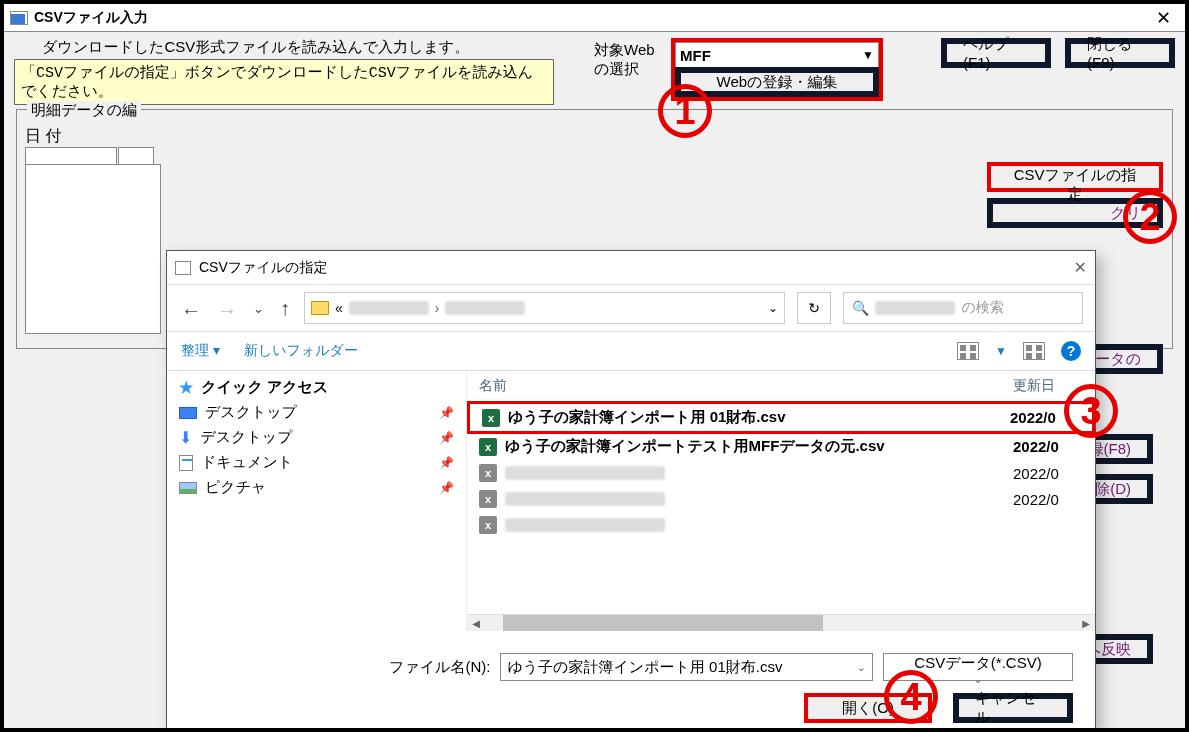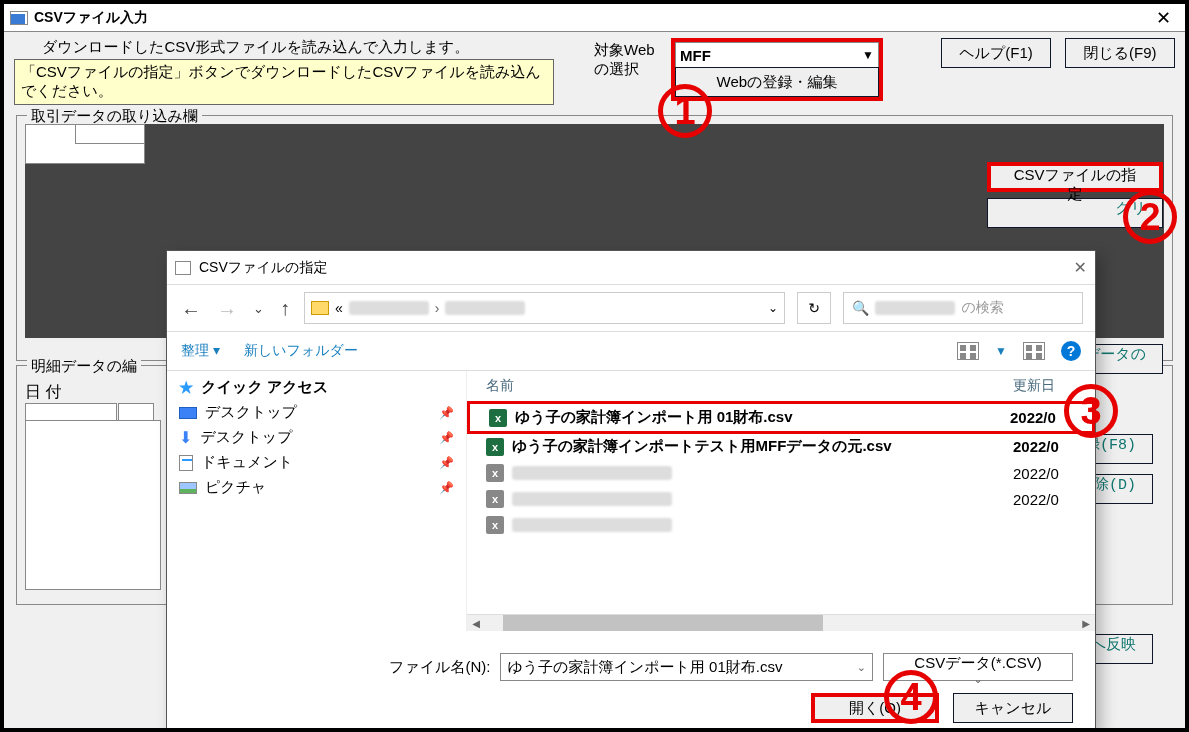--- a/index.html
+++ b/index.html
@@ -6,49 +6,49 @@
   body { margin: 0; background: #f0f0f0; font-size: 14px; color: #000; }
   .outer-container { position: relative; width: 1189px; height: 732px; border: 4px solid #000; background: #f0f0f0; overflow: hidden; }
   .titlebar { display: flex; align-items: center; height: 28px; padding: 0 6px; background: #fff; border-bottom: 1px solid #888; }
   .titlebar .icon { width: 18px; height: 14px; margin-right: 6px; background: linear-gradient(#3a7bd5,#3a7bd5) 0 2px/14px 10px no-repeat, #fff; border: 1px solid #888; }
   .titlebar .title { font-weight: bold; }
   .titlebar .close { margin-left: auto; font-size: 18px; padding: 0 8px; cursor: default; }
 
   .subtitle-row { padding: 6px 10px 0 10px; display: flex; align-items: flex-start; gap: 40px; }
   .subtitle-left { flex: 0 0 540px; }
   .desc-line1 { font-size: 15px; margin-left: 28px; }
-  .instruction-box { margin-top: 2px; background: #ffffcc; border: 1px solid #666; padding: 3px 6px; font-size: 15px; display: inline-block; }
+  .instruction-box { margin-top: 2px; background: #ffffcc; border: 1px solid #666; padding: 3px 6px; font-size: 15px; display: inline-block; font-family: Liberation Mono, monospace; }
 
   .web-select-area { display: flex; align-items: flex-start; gap: 5px; }
   .web-select-label { font-size: 15px; padding-top: 3px; }
   .web-select-box {
     border: 4px solid #e60000; padding: 0; display: flex; flex-direction: column; align-items: stretch;
   }
   .dropdown { width: 204px; height: 26px; border: 1px solid #888; background: #fff; display: flex; align-items: center; justify-content: space-between; padding: 0 4px; font-weight: bold; font-size: 15px; }
   .dropdown .arrow { font-size: 12px; }
-  .btn { border: 1px solid #0f172a; background: #efefef; height: 30px; display: inline-flex; align-items: center; justify-content: center; padding: 0 16px; font-size: 15px; cursor: default; }
+  .btn { border: 6px solid #0f172a; background: #efefef; height: 30px; display: inline-flex; align-items: center; justify-content: center; padding: 0 16px; font-size: 15px; cursor: default; }
   .web-edit-btn { width: 204px; margin-top: -1px; }
 
   .header-buttons { display: flex; gap: 14px; margin-left: 18px; }
   .header-buttons .btn { width: 110px; }
 
   
   .callout { position: absolute; width: 54px; height: 54px; border: 5px solid #e60000; border-radius: 50%; color: #e60000; font-weight: bold; font-size: 38px; display: flex; align-items: center; justify-content: center; background: transparent; z-index: 500; }
 
   
   .group { border: 1px solid #888; margin: 10px 12px 4px 12px; padding: 8px; position: relative; }
   .group > .legend { position: absolute; top: -9px; left: 10px; background: #f0f0f0; padding: 0 4px; font-size: 15px; }
   .grid-stub { background: #444; height: 214px; position: relative; }
   .grid-stub .corner { position:absolute; top:0; left:0; height: 40px; width:120px; background:#fff; border:1px solid #888; }
   .grid-stub .in-corner { position:absolute; top:0; left:50px; height:20px; width:70px; background:#fff; border:1px solid #888; }
 
   .right-panel { position:absolute; top: 158px; right: 18px; width: 180px; text-align: center; z-index: 50;}
   .right-panel .btn { width: 176px; margin-bottom: 6px; display:block; }
   .csv-btn { border: 4px solid #e60000; font-size:15px; }
-  .disabled { color:#0f766e;font-family:Liberation Mono, monospace; }
+  .disabled { color:#701a75; }
 
   .detail-group { border:1px solid #888; margin: 4px 12px 4px 12px; padding: 8px; position:relative; height: 240px;}
   .detail-group .legend { position:absolute; top:-9px; left:10px; background:#f0f0f0; padding:0 4px; font-size:15px; }
   .date-hdr { margin-top: 8px; font-size:16px; }
   .date-boxes { display:flex; gap:1px; }
   .date-box { width:92px; height:18px; border:1px solid #888; background:#fff; }
 
   .right-panel2 { position:absolute; top: 430px; right: 22px; width:160px; z-index: 50;}
   .right-panel2 .btn { width:150px; margin-bottom:10px; display:block; }
 
@@ -81,40 +81,40 @@
   .tree-item { display:flex; align-items:center; gap:8px; padding:3px 12px; font-size:15px;}
   .tree-item.bold { font-weight:bold; }
   .tree-item .pin { margin-left:auto; color:#888; font-size:12px;}
   .ic-star { color:#2b9bff; font-size:16px;}
   .ic-desk { width:18px; height:12px; background:#3b82f6; border:1px solid #1e5fbf; display:inline-block;}
   .ic-down { color:#3b82f6; font-size:16px;}
   .ic-doc { width:14px; height:16px; border:1px solid #888; background:linear-gradient(#2b9bff,#2b9bff) 2px 3px/10px 2px no-repeat,#fff;}
   .ic-pic { width:18px; height:12px; border:1px solid #888; background:linear-gradient(#5fb35f,#5fb35f) 0 6px/18px 6px no-repeat,#9fc7ff; display:inline-block;}
   .fd-list { flex:1; overflow:auto; position: relative;}
   .fd-list-hdr { display:flex; padding: 6px 12px; color:#4a6a7e; border-bottom:1px solid #eee; }
-  .col-name { flex:1;margin-left:7px; }
+  .col-name { flex:1; }
   .col-date { width:70px; text-align:left;}
   .fd-row { display:flex; align-items:center; padding: 4px 12px; gap:8px; font-size:15px;}
   .fd-row .col-name { flex:1; display:flex; align-items:center; gap:8px;}
   .fd-row .col-date { width:70px; }
   .fd-row.selected { border: 3px solid #e60000; margin: -1px 0; }
   .fd-row.bold { font-weight:bold; }
   .xls-ic { width:18px; height:18px; background:#1d6f42; display:inline-flex; align-items:center; justify-content:center; color:#fff; font-size:11px; font-weight:bold; border-radius:2px;}
   .xls-ic.gray { background:#888; }
   .blur2 { width:160px; height:14px; background:#ddd; border-radius:3px; filter:blur(1px);}
   .fd-scrollbar { position:absolute; left:0; right:0; bottom:0; height:17px; background:#f0f0f0; border-top:1px solid #ddd; display:flex;}
   .fd-scrollbar .thumb { width:320px; height:100%; background:#c2c2c2; margin-left:18px;}
   .fd-scrollbar .arr { width:18px; display:flex; align-items:center; justify-content:center; color:#666;font-size:10px;}
 
   .fd-bottom { padding: 22px; display:flex; flex-direction:column; gap:12px;}
   .fd-fn-row { display:flex; align-items:center; gap: 10px; padding-left: 200px;}
   .fn-label { font-size:15px; }
   .fn-input { flex:1; border:1px solid #888; height:28px; display:flex; align-items:center; justify-content:space-between; padding:0 6px; font-size:15px;}
   .fn-type { width:190px; border:1px solid #888; height:28px; display:flex; align-items:center; justify-content:space-between; padding:0 8px; font-size:15px;flex-direction:column;}
-  .fd-btn-row { display:flex; justify-content:flex-end; gap:14px; }
+  .fd-btn-row { display:flex; justify-content:flex-end; gap:21px; }
   .fd-btn-row .btn { width:120px; height:30px; }
   .open-btn { border:4px solid #e60000; width:128px !important; }
 
 </style>
 </head>
 <body>
 
 <div class="outer-container">
 
   <div class="titlebar">
@@ -139,27 +139,20 @@
       </div>
     </div>
     <div class="header-buttons">
       <div class="btn">ヘルプ(F1)</div>
       <div class="btn">閉じる(F9)</div>
     </div>
   </div>
 
   <div class="callout" style="top:80px; left:654px;">1</div>
 
-  <div class="group" style="height:246px;">
-    <span class="legend">取引データの取り込み欄</span>
-    <div class="grid-stub">
-      <div class="corner"></div>
-      <div class="in-corner"></div>
-    </div>
-  </div>
 
   <div class="right-panel">
     <div class="btn csv-btn">CSVファイルの指定</div>
     <div class="btn disabled" style="text-align:right;">クリ</div>
     <div style="height:110px;"></div>
     <div class="btn disabled" style="text-align:right;">明細データの</div>
   </div>
   <div class="callout" style="top:186px; right:8px;">2</div>
 
   <div class="detail-group">

